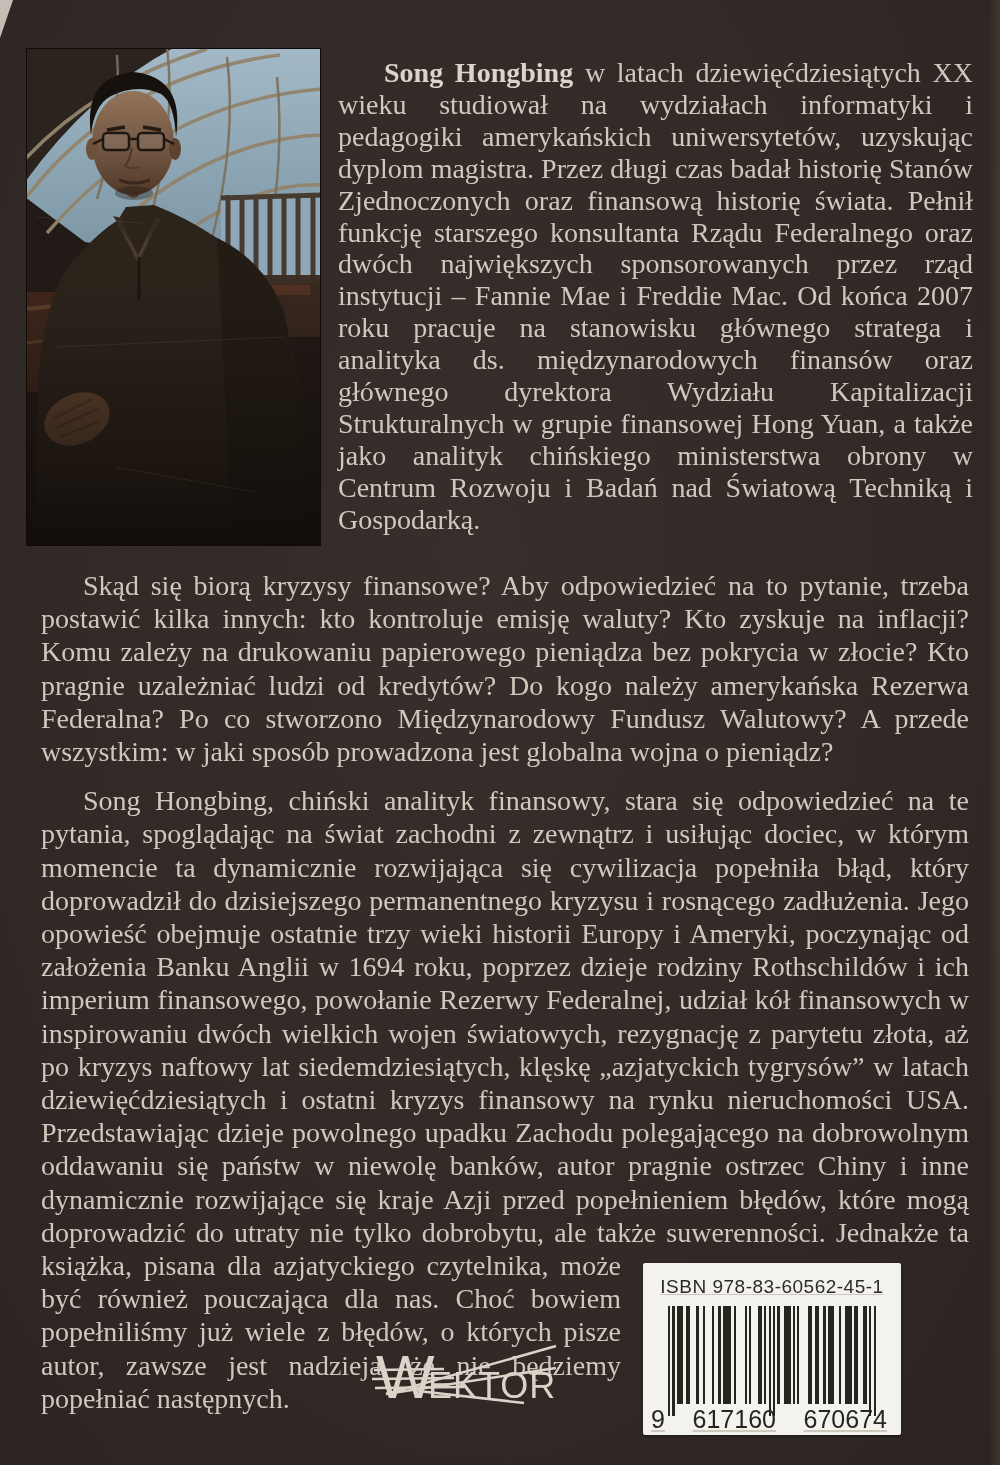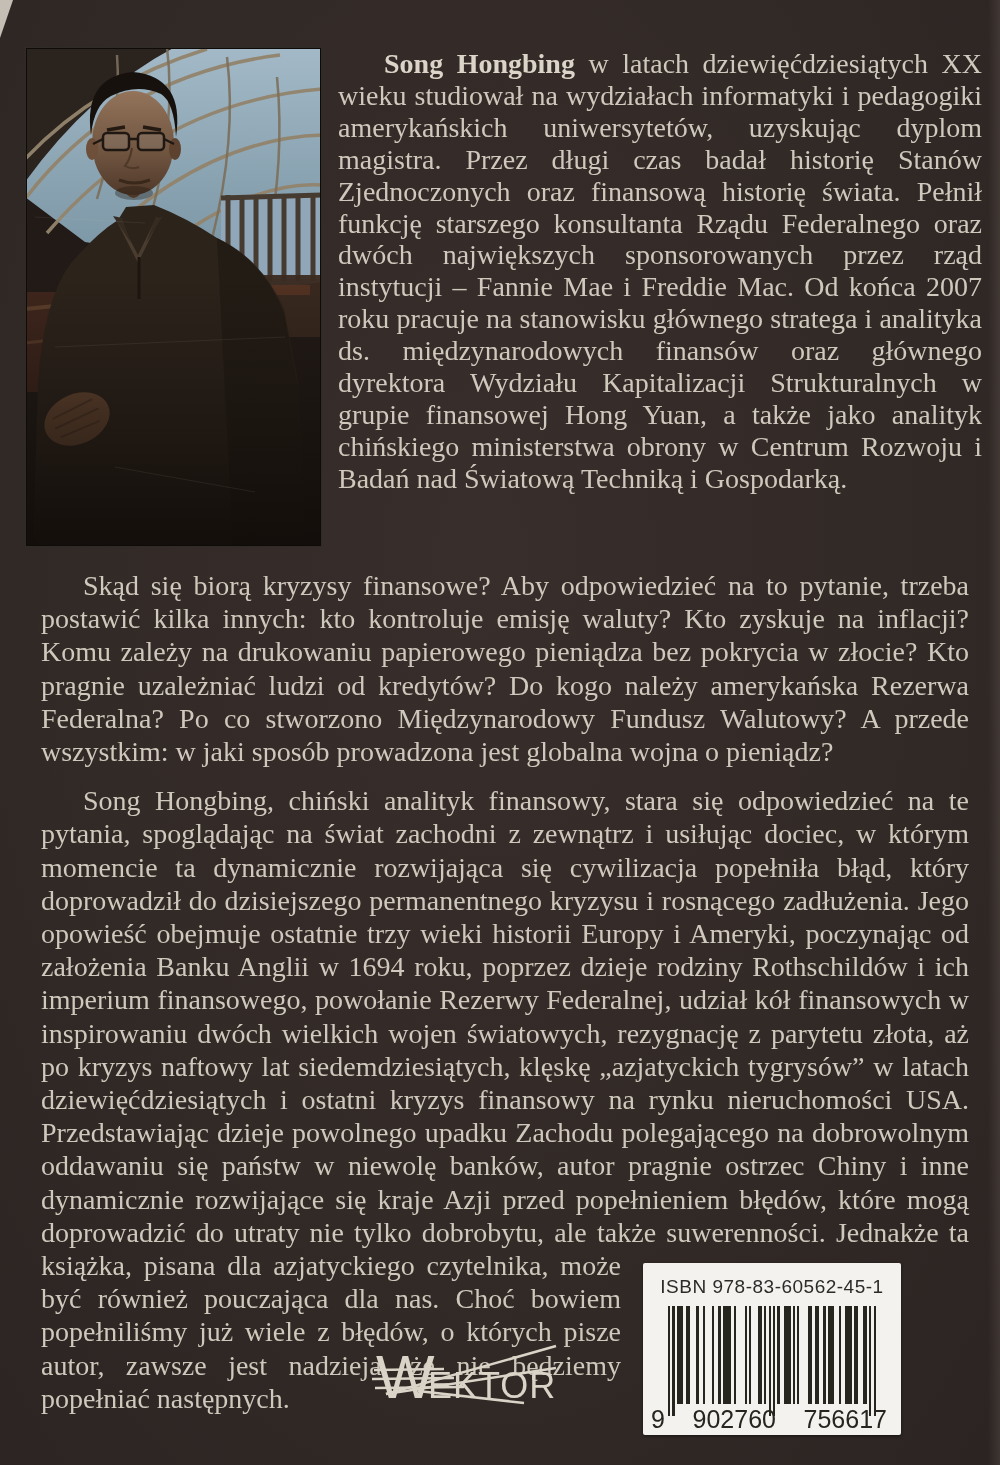--- a/index.html
+++ b/index.html
@@ -12,38 +12,39 @@
     overflow:hidden;
   }
   .content{position:absolute;left:25px;top:45px;width:960px;}
 
   
   .photo{float:left;width:297px;height:500px;margin:2px 16px 22px 0;position:relative;}
   .photo svg{display:block;width:100%;height:100%;}
 
   
   .bio{
-    margin:3px;font-size:28px;line-height:31.9px;color:#cfc8bc;
+    margin:12px;font-size:28px;line-height:31.9px;color:#cfc8bc;
     text-align:justify;text-indent:46px;hyphens:auto;
   }
   .bio b{color:#dbd5c9;}
 
   
   .para{
     margin:16px;font-size:28px;line-height:33.2px;color:#cfc8bc;
     text-align:justify;text-indent:42px;hyphens:auto;
   }
   .para1{clear:both;}
 
   
   .bc-float{float:right;display:block;width:348px;height:186px;}
   .bc-box{
     display:block;width:258px;height:172px;margin:14px 0 0 22px;
     background:#f3f2ef;border-radius:2px;text-indent:0;
     box-shadow:0 1px 3px rgba(0,0,0,.5);
+    text-decoration:underline;
   }
   .bc-isbn{
     display:block;text-align:center;
     font-family:"Liberation Sans", sans-serif;font-size:19px;letter-spacing:.5px;
     color:#2b2b29;padding-top:7px;
   }
   .bc-bars{display:flex;align-items:flex-start;height:110px;padding-left:25px;margin-top:3px;}
   .bc-bars .m{flex:none;width:2.2px;height:98px;}
   .bc-bars .m.b{background:#26261f;}
   .bc-bars .m.gd.b{height:110px;}
@@ -286,22 +287,22 @@
               <span class="m"></span>
               <span class="m b"></span>
               <span class="m b"></span>
               <span class="m"></span>
               <span class="m b gd"></span>
               <span class="m gd"></span>
               <span class="m b gd"></span>
             </span>
           <span class="bc-digits">
             <span>9</span>
-            <span>902760</span>
-            <span>756617</span>
+            <span>617160</span>
+            <span>670674</span>
           </span>
         </span>
       </span>
       <span>azjatyckiego czytelnika, może być również pouczająca dla nas. Choć bowiem popełniliśmy już wiele z błędów, o których pisze autor, zawsze jest nadzieja, że nie będziemy popełniać następnych.</span>
     </p>
   </div>
 
   <div class="logo">
     <svg viewBox="0 0 185 80">
       <g stroke="#dad4c8" stroke-width="2.6" fill="none">

